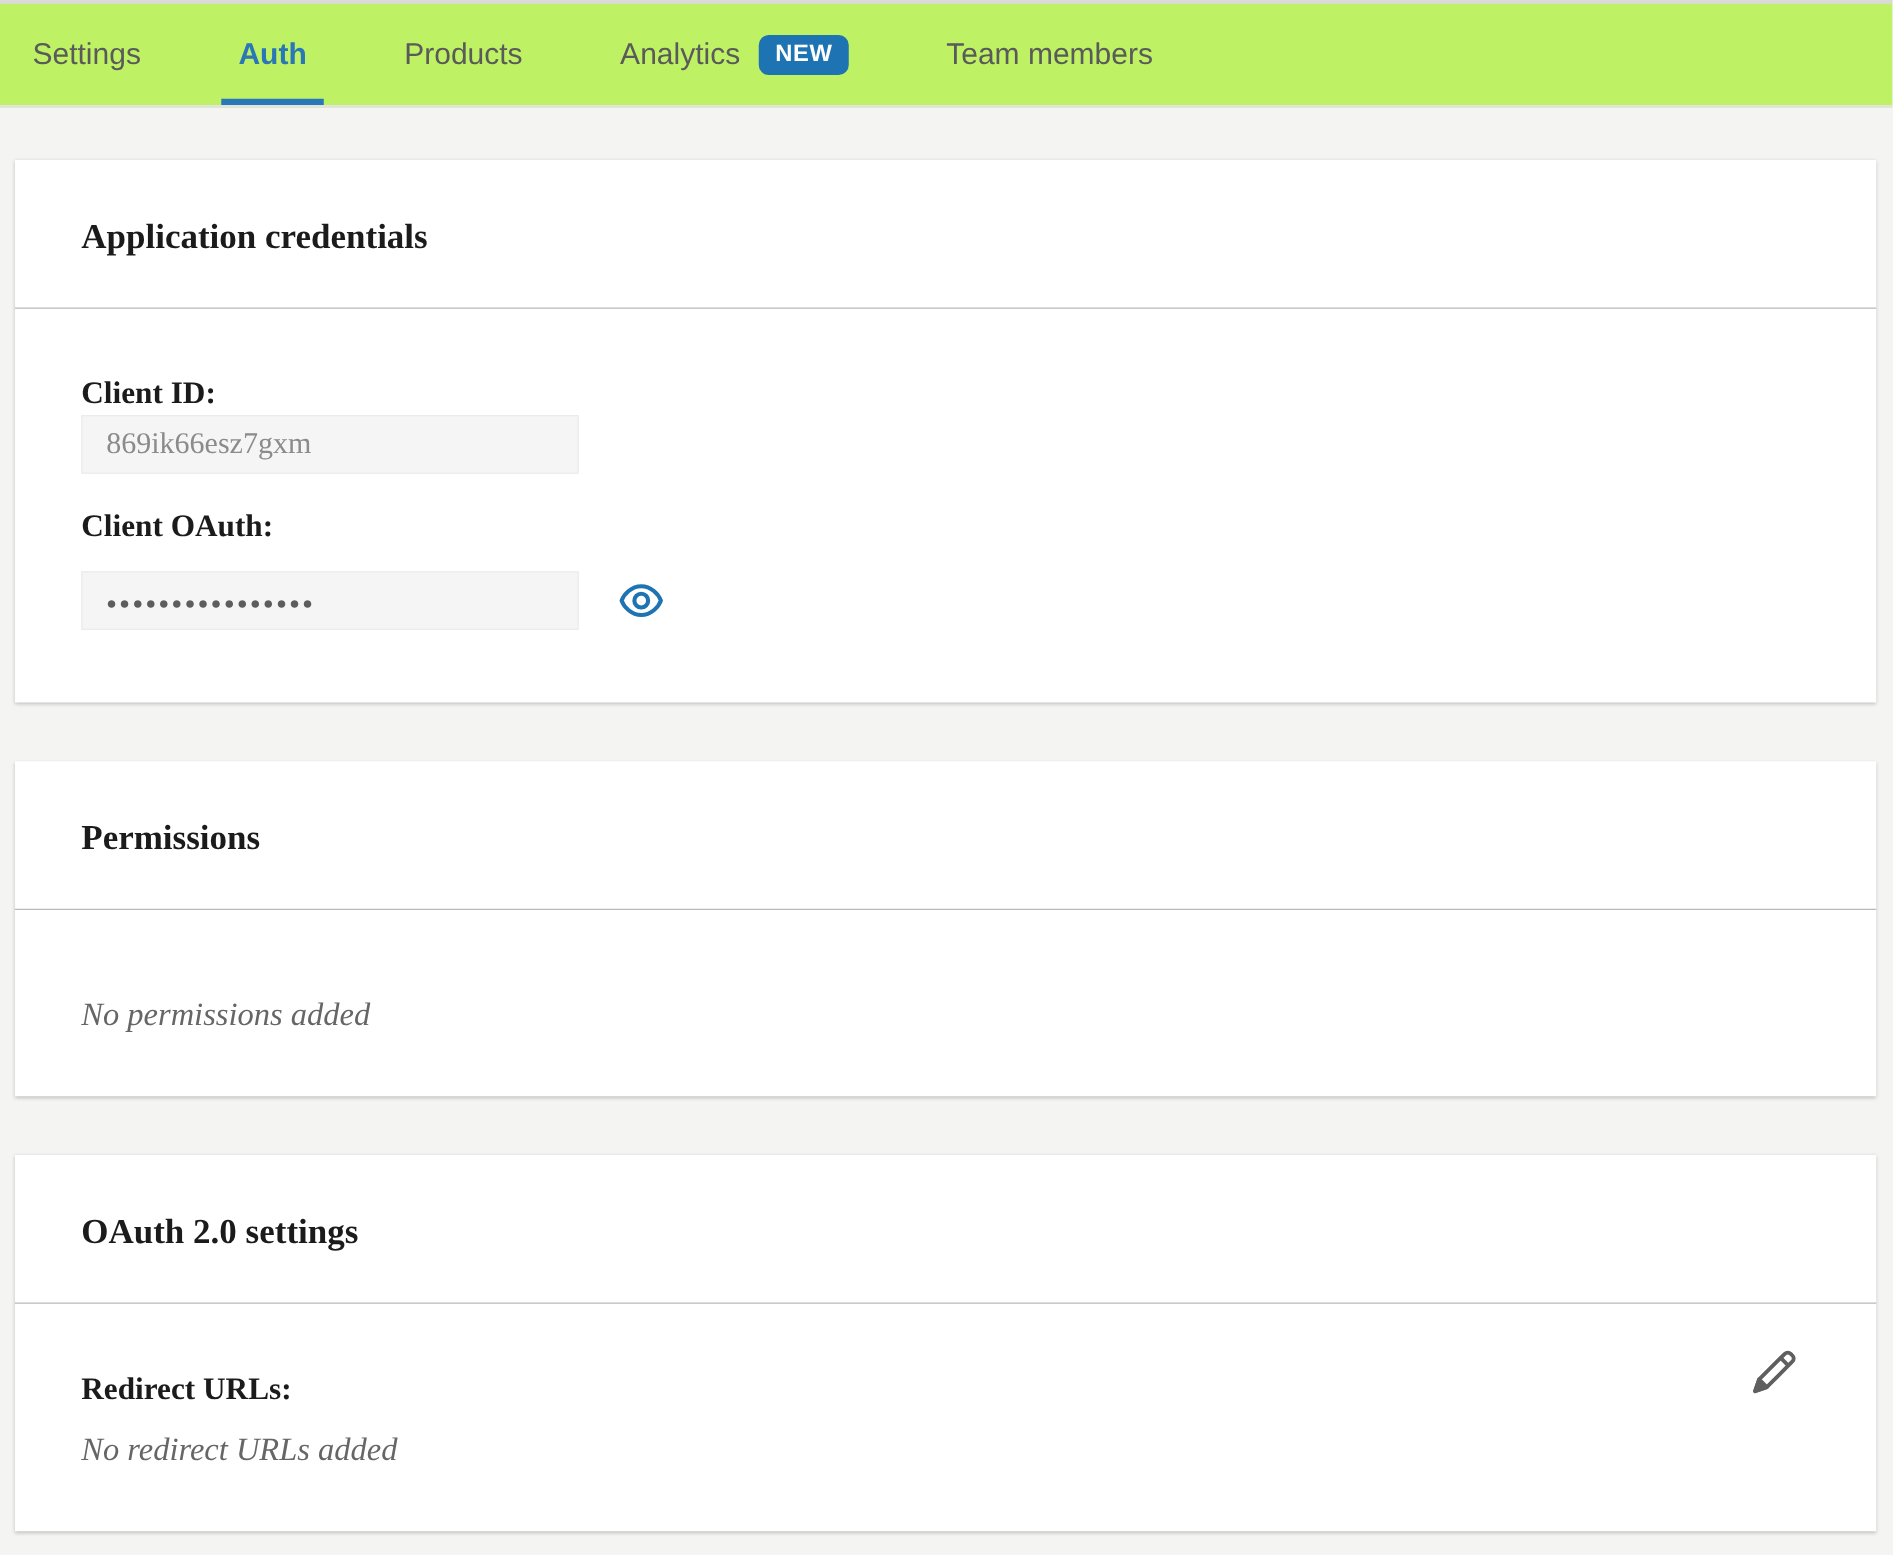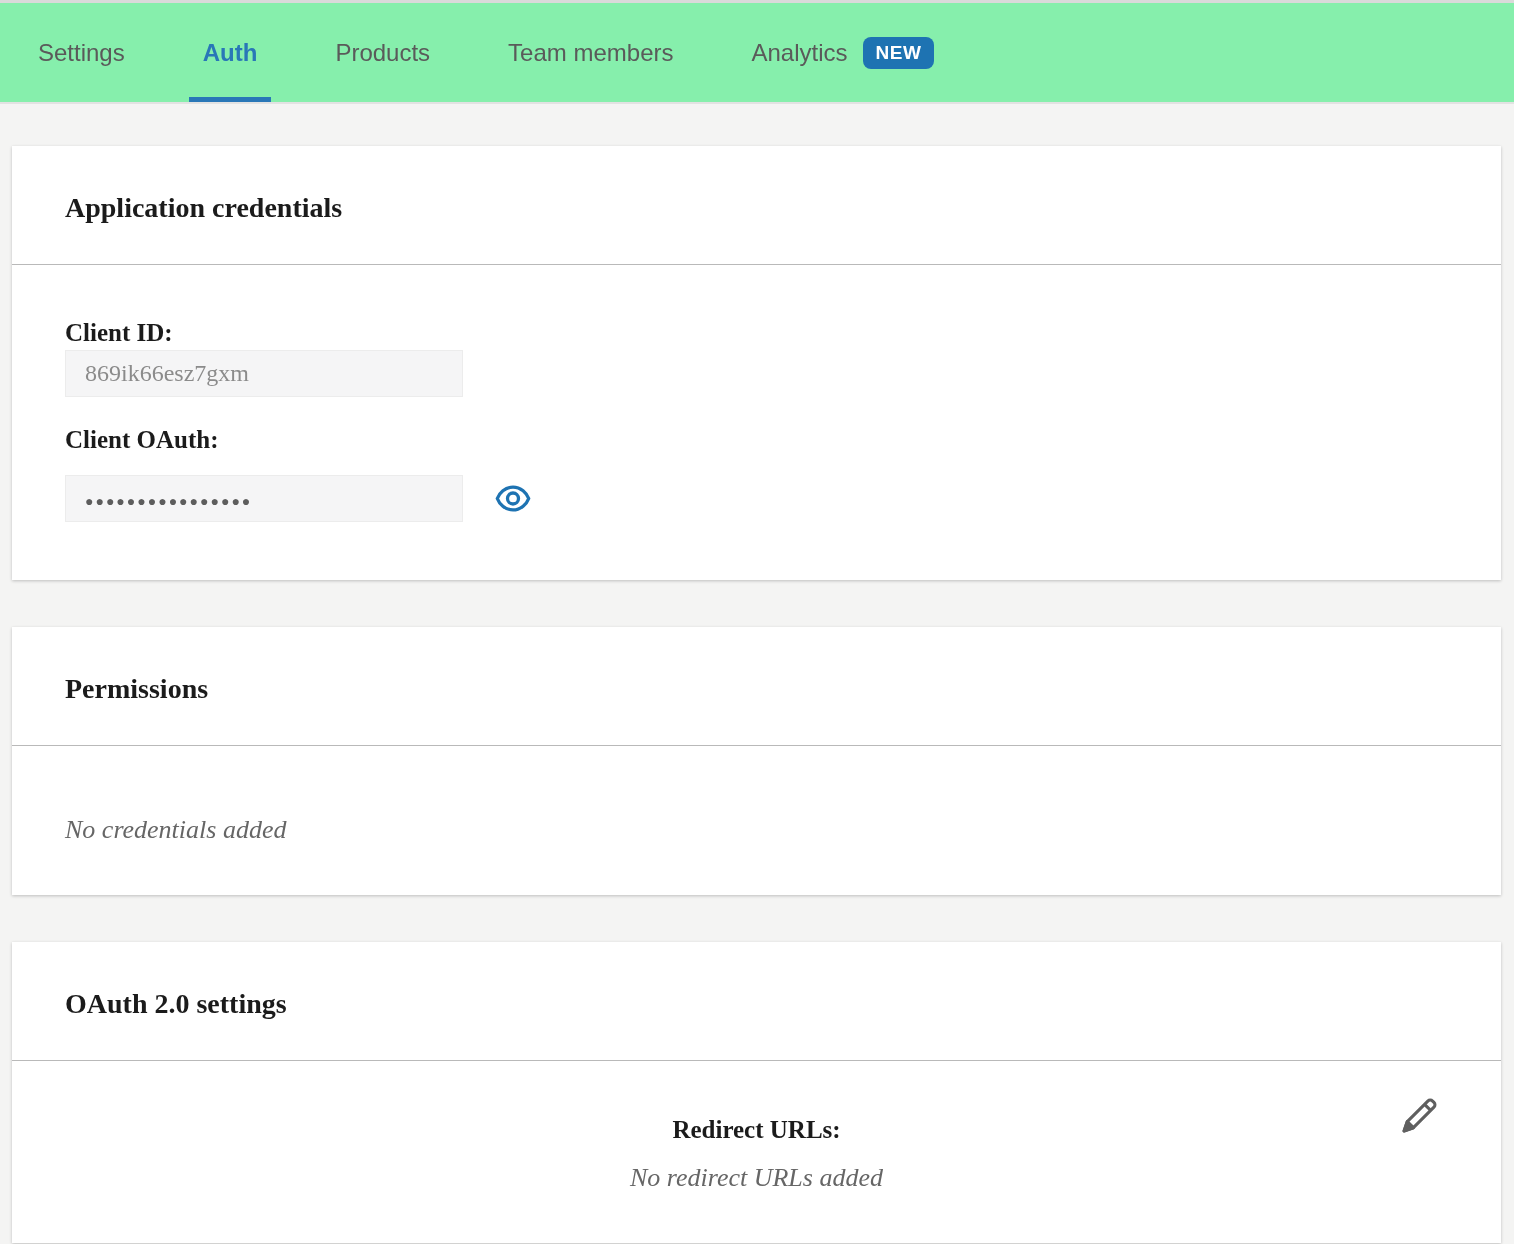--- a/index.html
+++ b/index.html
@@ -8,27 +8,27 @@
     width: 1514px;
     height: 1244px;
     background: #f4f4f3;
     font-family: "Liberation Sans", sans-serif;
     color: #1b1b1b;
     overflow: hidden;
   }
 
   
   .tabbar {
-    background: #86efac;
+    background: #bef264;
     border-top: 3px solid #dadada;
     border-bottom: 2px solid #e2e2e2;
-    height: 104px;
+    height: 86px;
     display: flex;
     align-items: stretch;
-    padding-left: 24px;
+    padding-left: 12px;
   }
   .tab {
     display: flex;
     align-items: center;
     padding: 0 14px;
     margin-right: 50px;
     font-size: 24px;
     color: #5a5a5a;
     cursor: pointer;
     white-space: nowrap;
@@ -110,43 +110,43 @@
   
   .permissions-body { padding: 68px 53px 50px; }
   .empty-text {
     font-style: italic;
     font-size: 26px;
     line-height: 31px;
     color: #666666;
   }
 
   
-  .oauth-body { position: relative; padding: 55px 53px 50px; text-align: center; }
+  .oauth-body { position: relative; padding: 55px 53px 50px; }
   .redirect-label { margin-bottom: 19px; }
   .edit-btn { position: absolute; top: 32px; right: 59px; }
 </style>
 </head>
 <body>
 
 <nav class="tabbar">
   <div class="tab">
     <span>Settings</span>
   </div>
   <div class="tab active">
     <span>Auth</span>
   </div>
   <div class="tab">
     <span>Products</span>
   </div>
   <div class="tab">
-    <span>Team members</span>
-  </div>
-  <div class="tab">
     <span>Analytics</span>
     <span class="badge">NEW</span>
+  </div>
+  <div class="tab">
+    <span>Team members</span>
   </div>
 </nav>
 
 <main>
 
   <section class="card">
     <header class="card-header">
       <h2 class="card-title">Application credentials</h2>
     </header>
     <div class="creds-body">
@@ -170,21 +170,21 @@
         </button>
       </div>
     </div>
   </section>
 
   <section class="card">
     <header class="card-header">
       <h2 class="card-title">Permissions</h2>
     </header>
     <div class="permissions-body">
-      <div class="empty-text">No credentials added</div>
+      <div class="empty-text">No permissions added</div>
     </div>
   </section>
 
   <section class="card">
     <header class="card-header">
       <h2 class="card-title">OAuth 2.0 settings</h2>
     </header>
     <div class="oauth-body">
       <div class="field-label redirect-label">Redirect URLs:</div>
       <div class="empty-text">No redirect URLs added</div>

